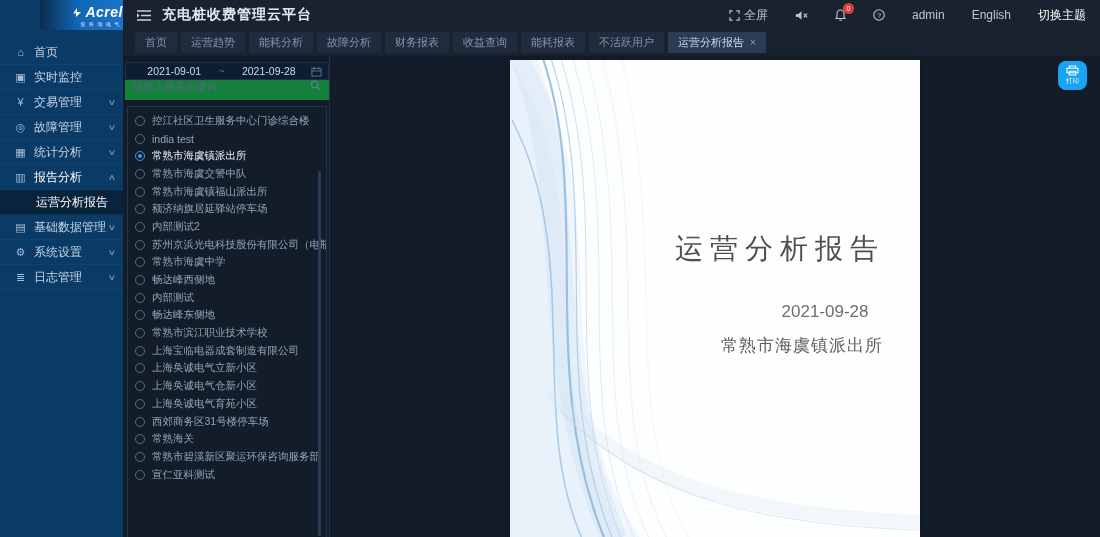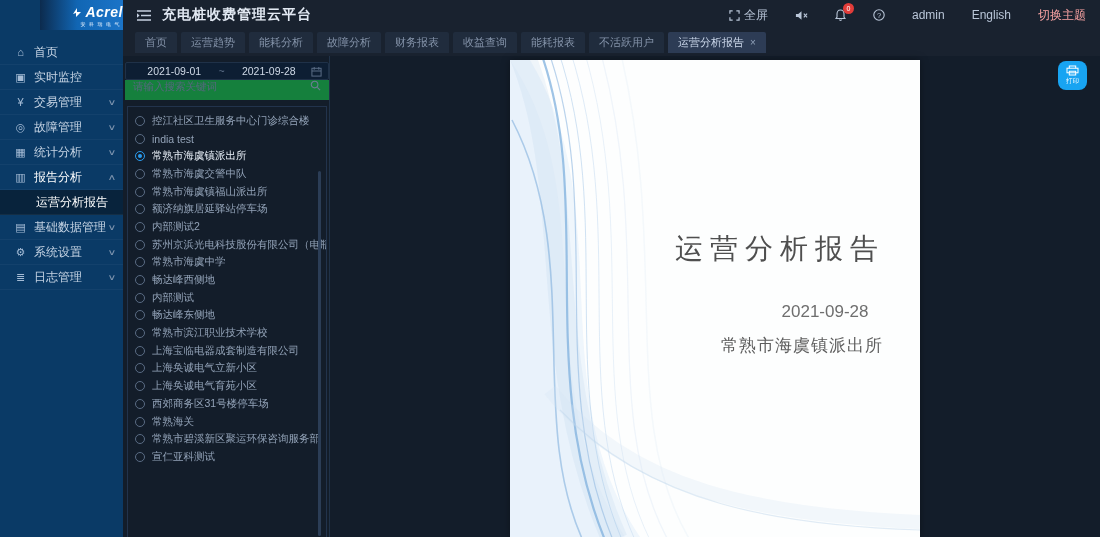--- a/index.html
+++ b/index.html
@@ -26,21 +26,21 @@
   
   .header { position:absolute; left:123px; top:0; right:0; height:30px; background:#19222f;
             display:flex; align-items:center; padding:12px 14px; color:#c3cfdf; }
   .collapse-btn { margin-right:11px; cursor:pointer; display:flex; }
   .app-title { font-size:14px; font-weight:bold; color:#e2e9f3; letter-spacing:1px; }
   .header-right { margin-left:auto; display:flex; align-items:center; gap:27px; font-size:12px; color:#b9c6d8; }
   .h-item { display:flex; align-items:center; gap:4px; cursor:pointer; }
   .bell-wrap { position:relative; }
   .badge { position:absolute; top:-6px; right:-8px; background:#e23c39; color:#fff; font-size:7px;
            min-width:11px; height:11px; line-height:11px; border-radius:6px; text-align:center; padding:0 2px; }
-  .theme-link { color:#fca5a5; cursor:pointer; }
+  .theme-link { color:#ffffff; cursor:pointer; }
 
   
   .tabbar { position:absolute; left:123px; top:30px; right:0; height:26px; background:#19222f;
             display:flex; align-items:flex-end; padding:0 0 3px 12px; gap:4px; }
   .tab { background:#202c3d; color:#8493a9; font-size:11px; padding:3px 10px; border-radius:2px 2px 0 0;
          cursor:pointer; display:flex; align-items:center; white-space:nowrap; }
   .tab.active { background:#2d3c55; color:#ccd8eb; }
   .tab-close { margin-left:6px; font-size:10px; color:#8fa0b8; cursor:pointer; }
   .tab-close:empty { display:none; }
 
@@ -344,20 +344,24 @@
         <div class="site-row">
           <span class="radio"></span>
           <span>上海宝临电器成套制造有限公司</span>
         </div>
 
         <div class="site-row">
           <span class="radio"></span>
           <span>上海奂诚电气立新小区</span>
         </div>
 
+        <div class="site-row">
+          <span class="radio"></span>
+          <span>上海奂诚电气仓新小区</span>
+        </div>
 
         <div class="site-row">
           <span class="radio"></span>
           <span>上海奂诚电气育苑小区</span>
         </div>
 
         <div class="site-row">
           <span class="radio"></span>
           <span>西郊商务区31号楼停车场</span>
         </div>

